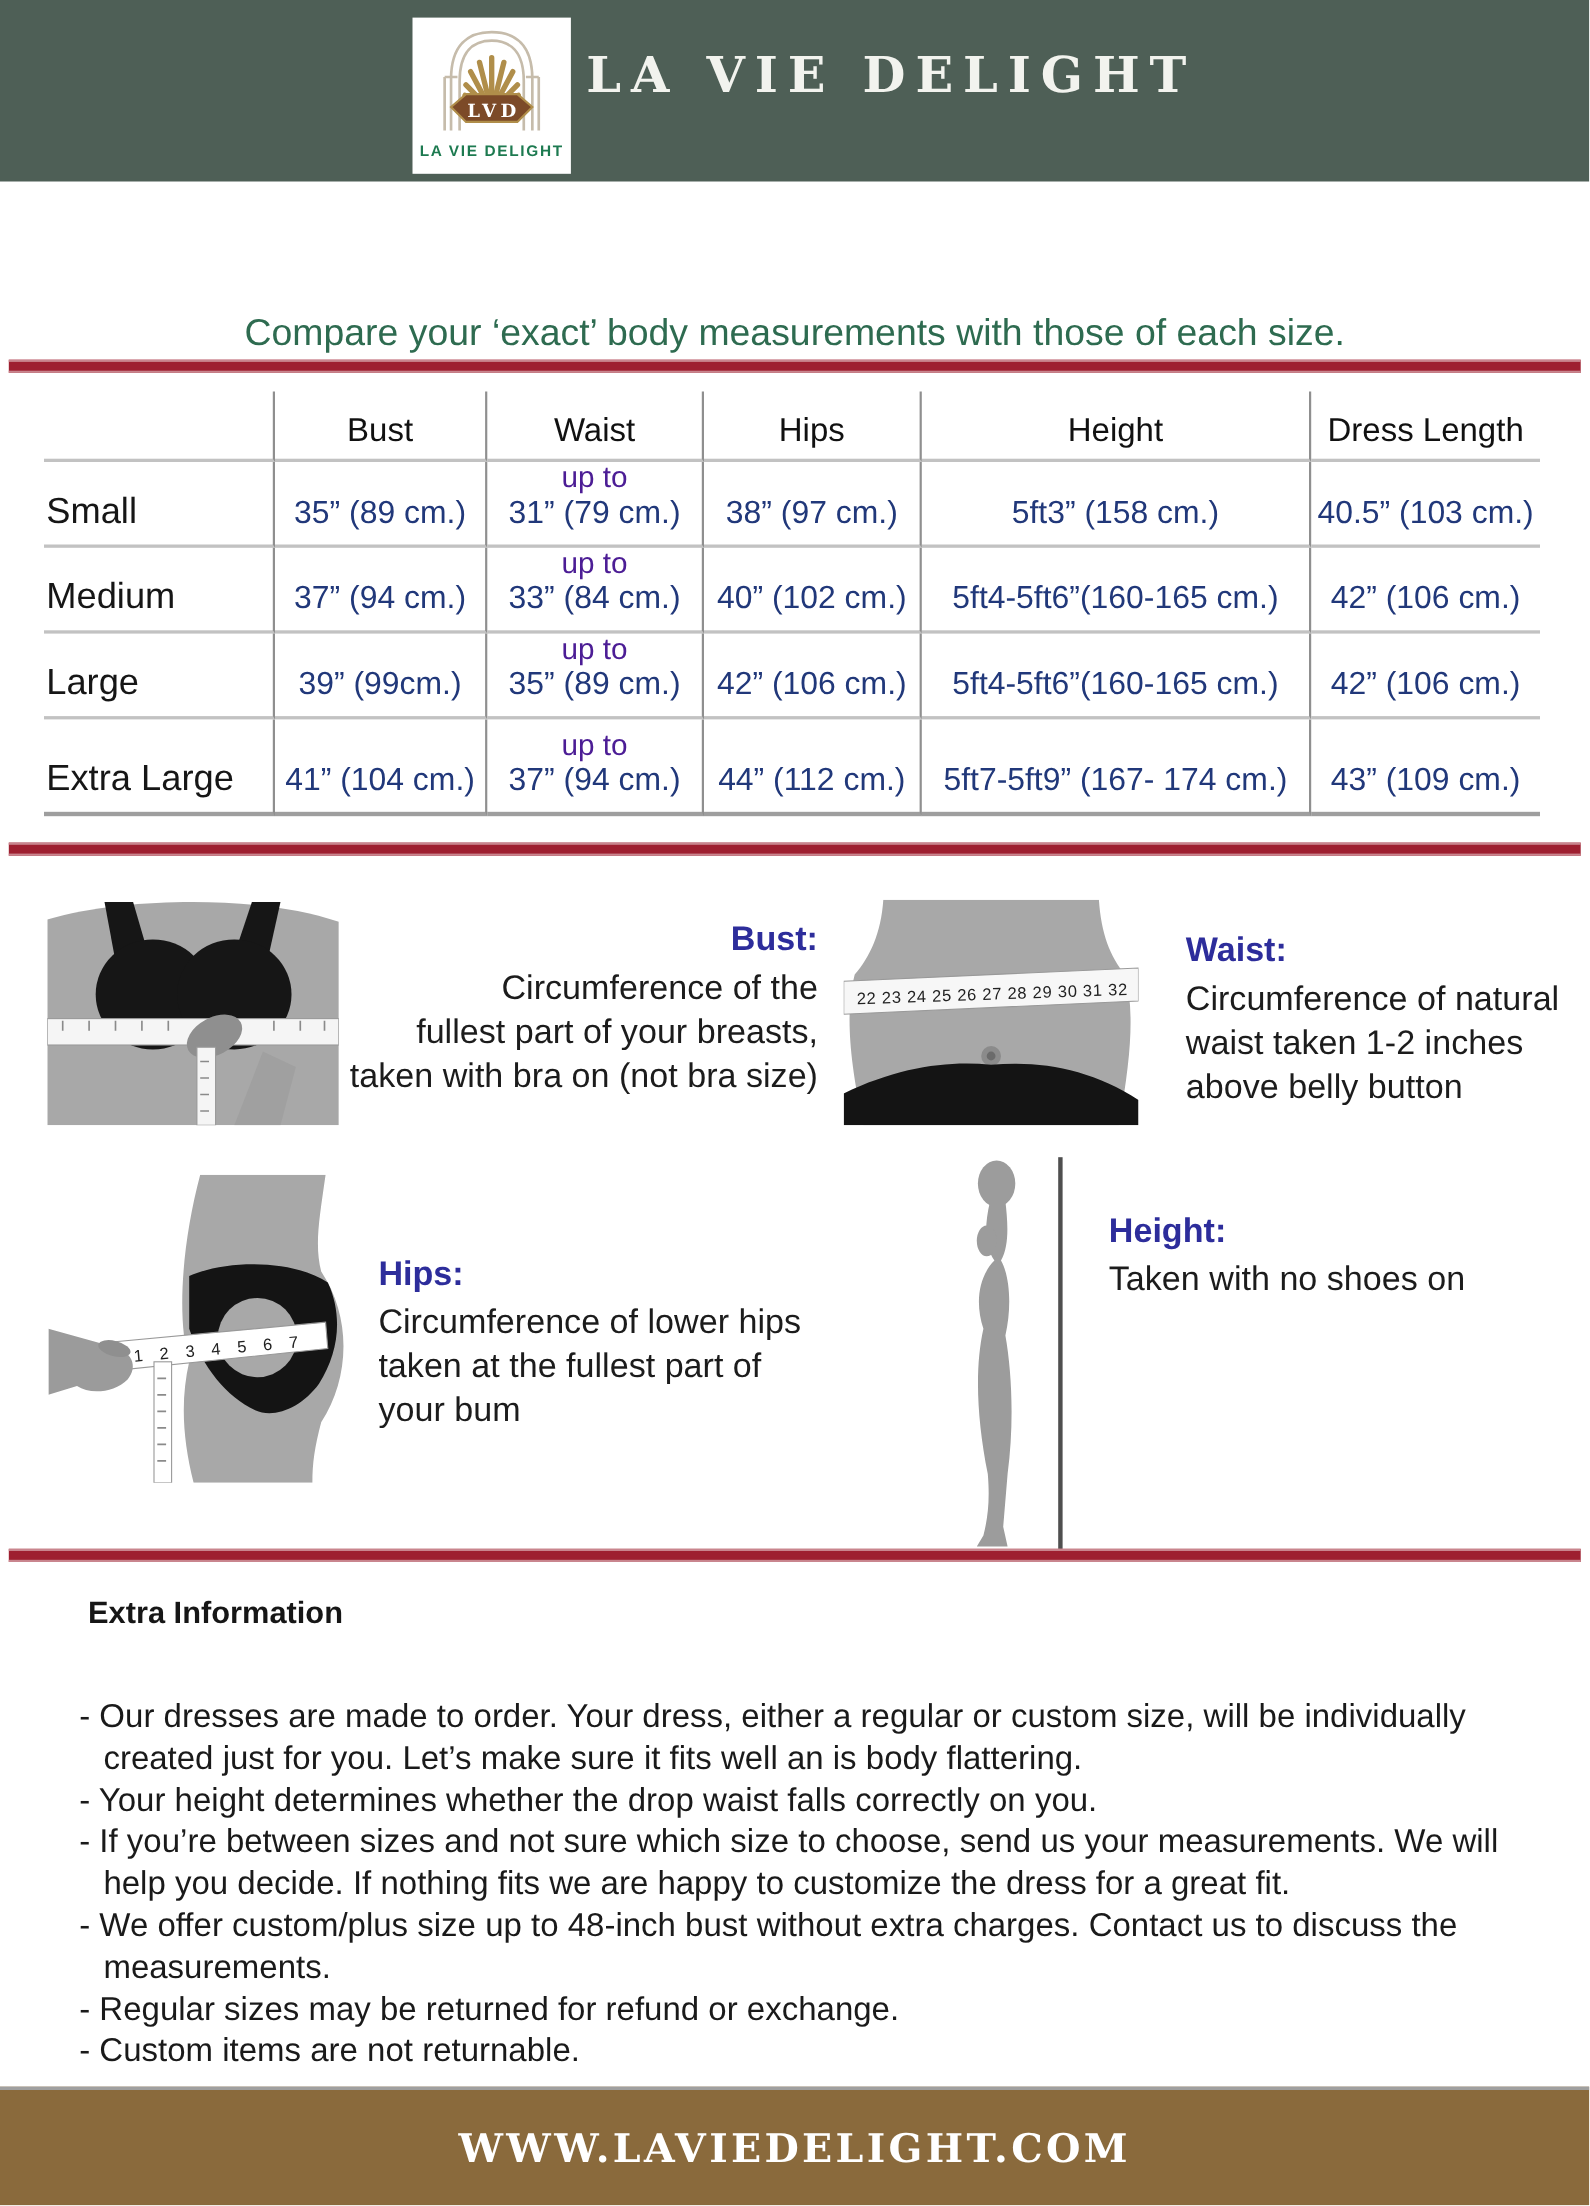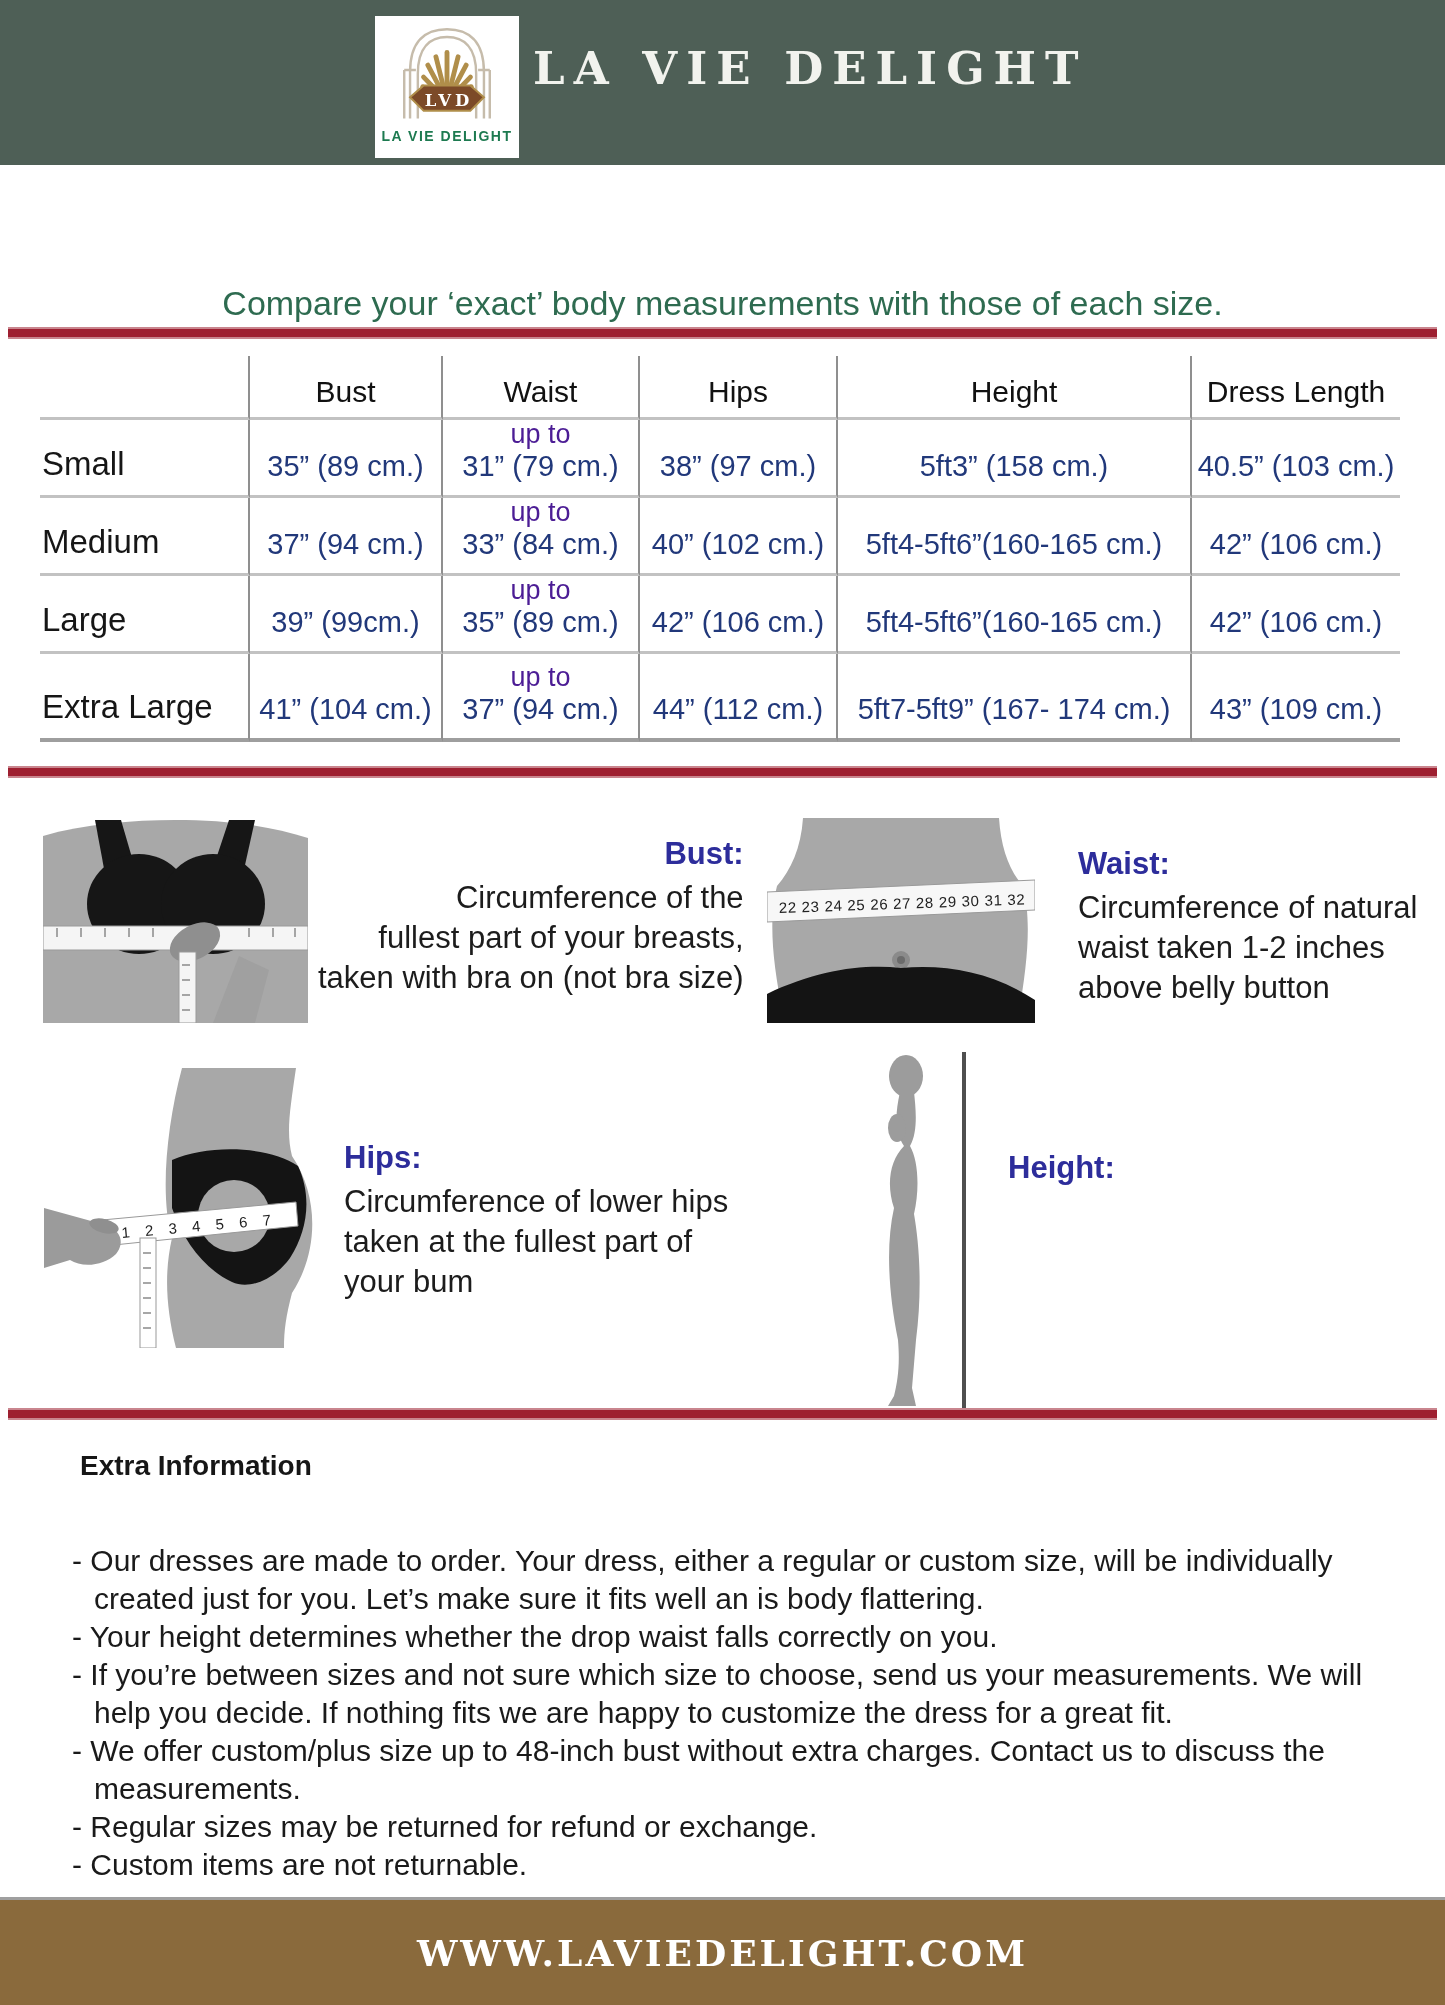--- a/index.html
+++ b/index.html
@@ -243,22 +243,23 @@
   </div>
 
   <div class="fig" style="left:872px;top:1048px;">
     <svg width="96" height="364" viewBox="0 0 96 364">
       <rect x="90" y="4" width="4" height="356" fill="#4f4f4f"></rect>
       <ellipse cx="34" cy="28" rx="17" ry="21" fill="#9c9c9c"></ellipse>
       <path d="M28,44 C22,70 24,86 32,98 C18,112 14,136 22,160 C14,196 16,242 26,292 C28,316 26,332 22,348 L16,358 L44,358 L40,340 L44,292 C50,246 48,200 42,166 C48,140 46,112 38,98 C46,84 44,62 42,44 Z" fill="#9c9c9c"></path>
       <ellipse cx="25" cy="80" rx="9" ry="14" fill="#9c9c9c"></ellipse>
     </svg>
   </div>
-  <div class="mtext" style="left:1008px;top:1150px;">
+  <div class="mtext" style="left:1008px;top:1101px;">
     <div class="mhead">Height:</div>
+    <div class="mline">Taken with no shoes on</div>
   </div>
 
   <div class="redline" style="top:1408px;"></div>
 
   <div class="extra-heading">Extra Information</div>
   <div class="extra-list">
     <div class="extra-item">Our dresses are made to order. Your dress, either a regular or custom size, will be individually created just for you. Let’s make sure it fits well an is body flattering.</div>
     <div class="extra-item">Your height determines whether the drop waist falls correctly on you.</div>
     <div class="extra-item">If you’re between sizes and not sure which size to choose, send us your measurements. We will help you decide. If nothing fits we are happy to customize the dress for a great fit.</div>
     <div class="extra-item">We offer custom/plus size up to 48-inch bust without extra charges. Contact us to discuss the measurements.</div>

